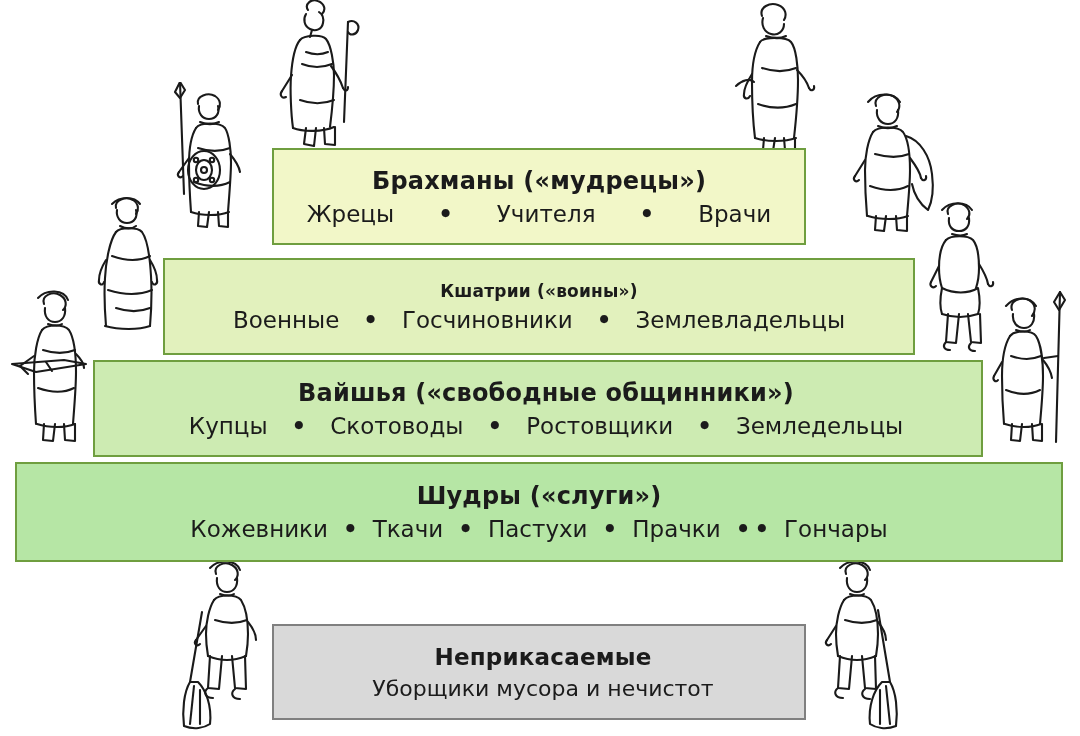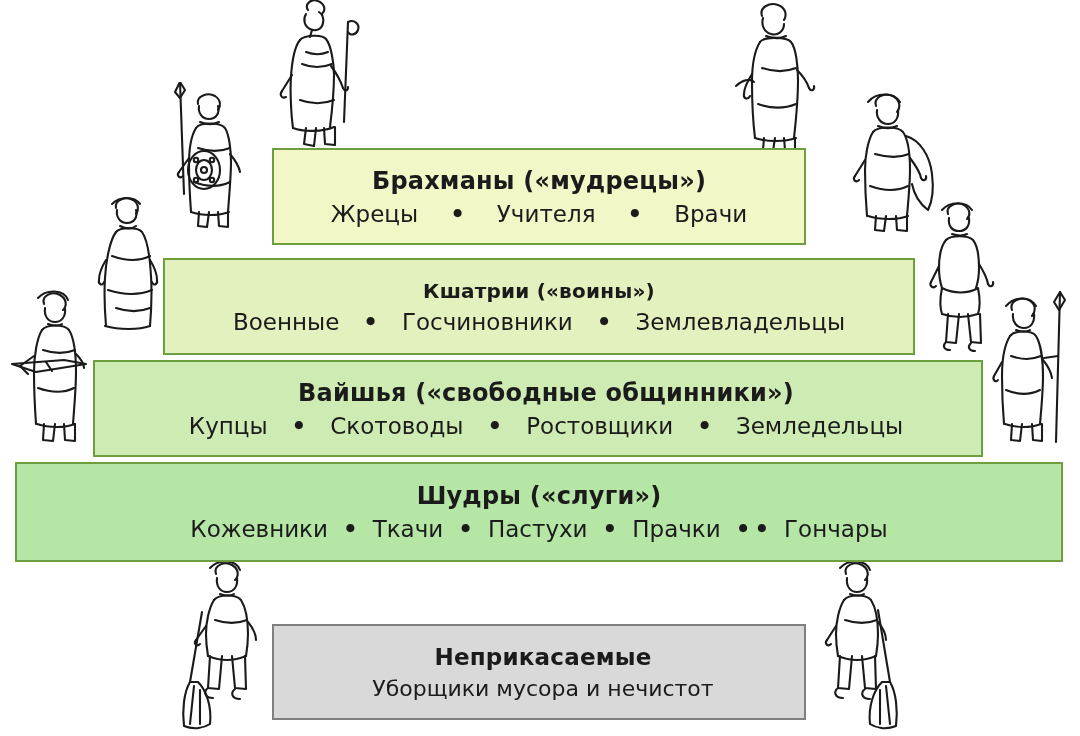--- a/index.html
+++ b/index.html
@@ -63,24 +63,24 @@
   #tier-0 { left: 272px; top: 148px;  width: 534px; height: 97px;  background: #f2f7c8; }
   #tier-1 { left: 163px; top: 258px;  width: 752px; height: 97px;  background: #e2f1bd; }
   #tier-2 { left: 93px;  top: 360px;  width: 890px; height: 97px;  background: #cdebb2; padding-left: 16px; }
   #tier-3 { left: 15px;  top: 462px;  width: 1048px; height: 100px; background: #b6e6a5; }
   #tier-4 {
     left: 272px; top: 624px; width: 534px; height: 96px;
     background: #d9d9d9; border: 2px solid #808080; padding-left: 8px;
   }
 
   #tier-0 .tier-title { font-size: 24px; margin-bottom: 6px; }
-  #tier-0 .tier-roles { font-size: 23px; gap: 4px; }
+  #tier-0 .tier-roles { font-size: 23px; gap: 16px; }
   #tier-0 .role { padding: 0 26px; }
 
-  #tier-1 .tier-title { font-size: 20px; margin-bottom: 6px; }
+  #tier-1 .tier-title { font-size: 17px; margin-bottom: 6px; }
   #tier-1 .tier-roles { font-size: 23px; }
   #tier-1 .role { padding: 0 22px; }
 
   #tier-2 .tier-title { font-size: 24px; margin-bottom: 6px; }
   #tier-2 .tier-roles { font-size: 23px; }
   #tier-2 .role { padding: 0 22px; }
 
   #tier-3 .tier-title { font-size: 24px; margin-bottom: 6px; }
   #tier-3 .tier-roles { font-size: 23px; }
   #tier-3 .role { padding: 0 13px; }

